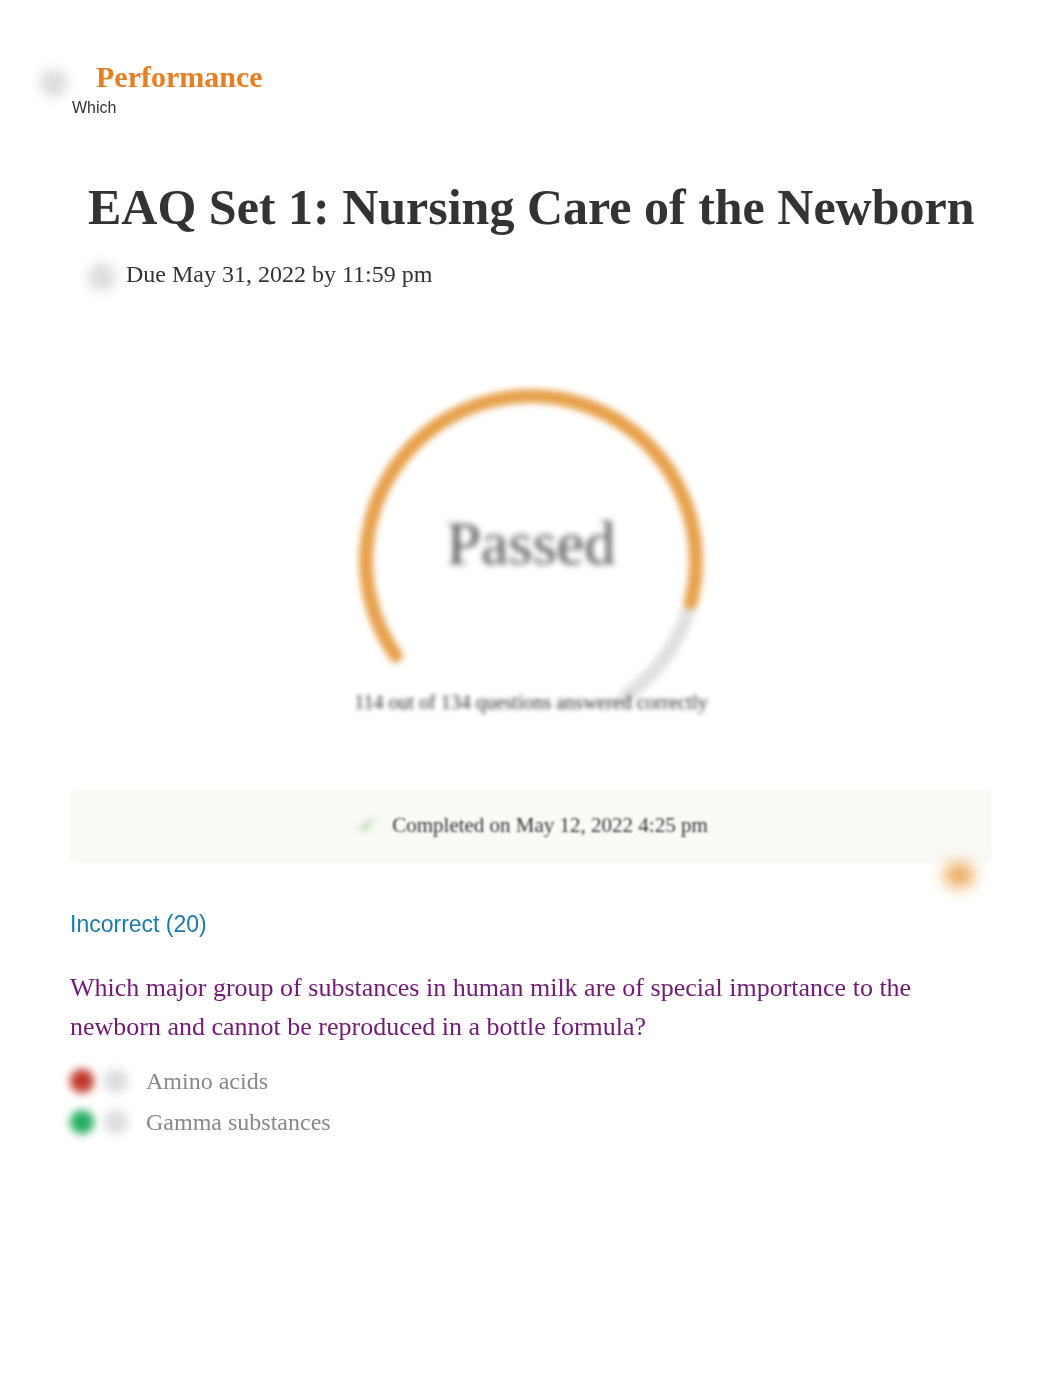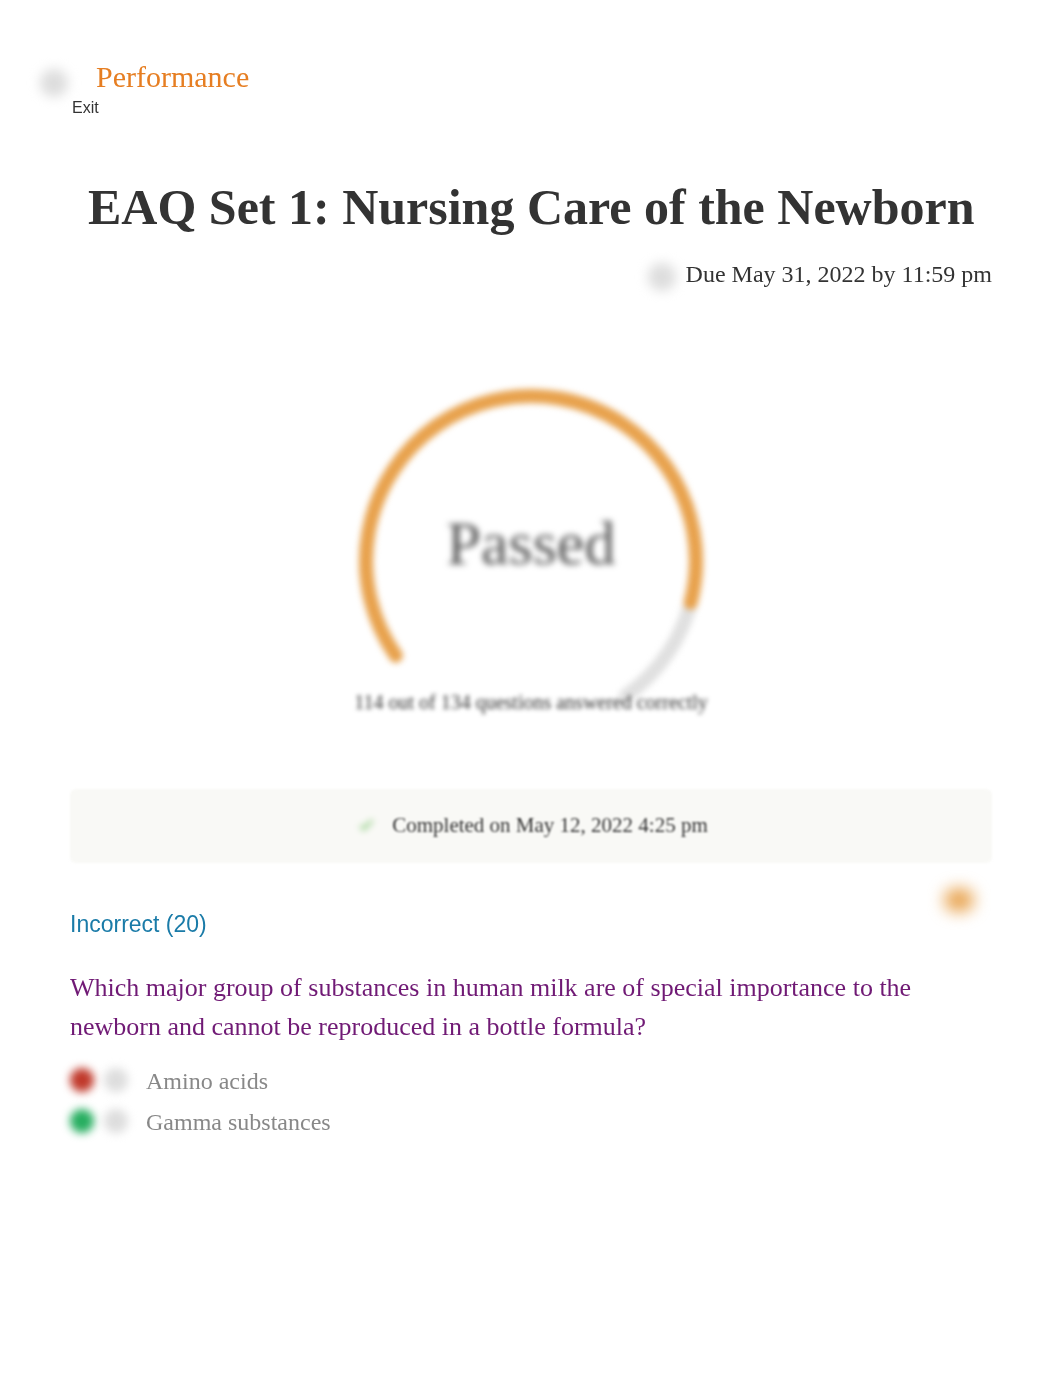--- a/index.html
+++ b/index.html
@@ -10,21 +10,21 @@
     body {
       font-family: Georgia, 'Times New Roman', serif;
       background: #fff;
       width: 1062px;
       padding: 60px 70px;
       color: #333;
     }
     .header-performance {
       font-size: 30px;
       color: #e67e22;
-      font-weight: 400;
+      font-weight: 700;
       margin-bottom: 4px;
       margin-left: 30px;
     }
     .blur-dot-header {
       display: inline-block;
       width: 28px;
       height: 28px;
       background: #ddd;
       border-radius: 50%;
       filter: blur(6px);
@@ -46,21 +46,20 @@
       font-weight: 700;
       margin-top: 60px;
       line-height: 1.2;
       margin-left: 18px;
     }
     .due-line {
       font-size: 24px;
       color: #333;
       margin-top: 24px;
       margin-left: 18px;
-      text-align: right;
     }
     .blur-dot-due {
       display: inline-block;
       width: 28px;
       height: 28px;
       background: #ddd;
       border-radius: 50%;
       filter: blur(6px);
       vertical-align: middle;
       margin-right: 4px;
@@ -132,39 +131,39 @@
       color: #333;
     }
     .incorrect-heading {
       font-size: 23px;
       color: #1a7ba8;
       margin-top: 48px;
       font-family: Arial, sans-serif;
     }
     .incorrect-row {
       display: flex;
-      align-items: center;
       justify-content: space-between;
     }
     .blur-dot-right {
       width: 30px;
       height: 24px;
       background: #e8a24d;
       border-radius: 50%;
       filter: blur(8px);
       margin-right: 18px;
     }
     .question-text {
       font-size: 26px;
       color: #701a75;
       margin-top: 30px;
       line-height: 1.5;
     }
     .answer-row {
       display: flex;
+      align-items: center;
       gap: 10px;
       margin-top: 22px;
     }
     .answer-row.second {
       margin-top: 14px;
     }
     .answer-indicator {
       width: 24px;
       height: 24px;
       border-radius: 50%;
@@ -189,21 +188,21 @@
       margin-left: 8px;
     }
   </style>
 </head>
 <body>
 
 <div>
   <span class="blur-dot-header"></span>
   <span class="header-performance">Performance</span>
 </div>
-<div class="exit-link">Exit</div>
+<div class="exit-link">Which</div>
 
 <h1 class="page-title">EAQ Set 1: Nursing Care of the Newborn</h1>
 
 <div class="due-line">
   <span class="blur-dot-due"></span>
   <span>Due May 31, 2022 by 11:59 pm</span>
 </div>
 
 <div class="progress-container">
   <div class="progress-circle">

